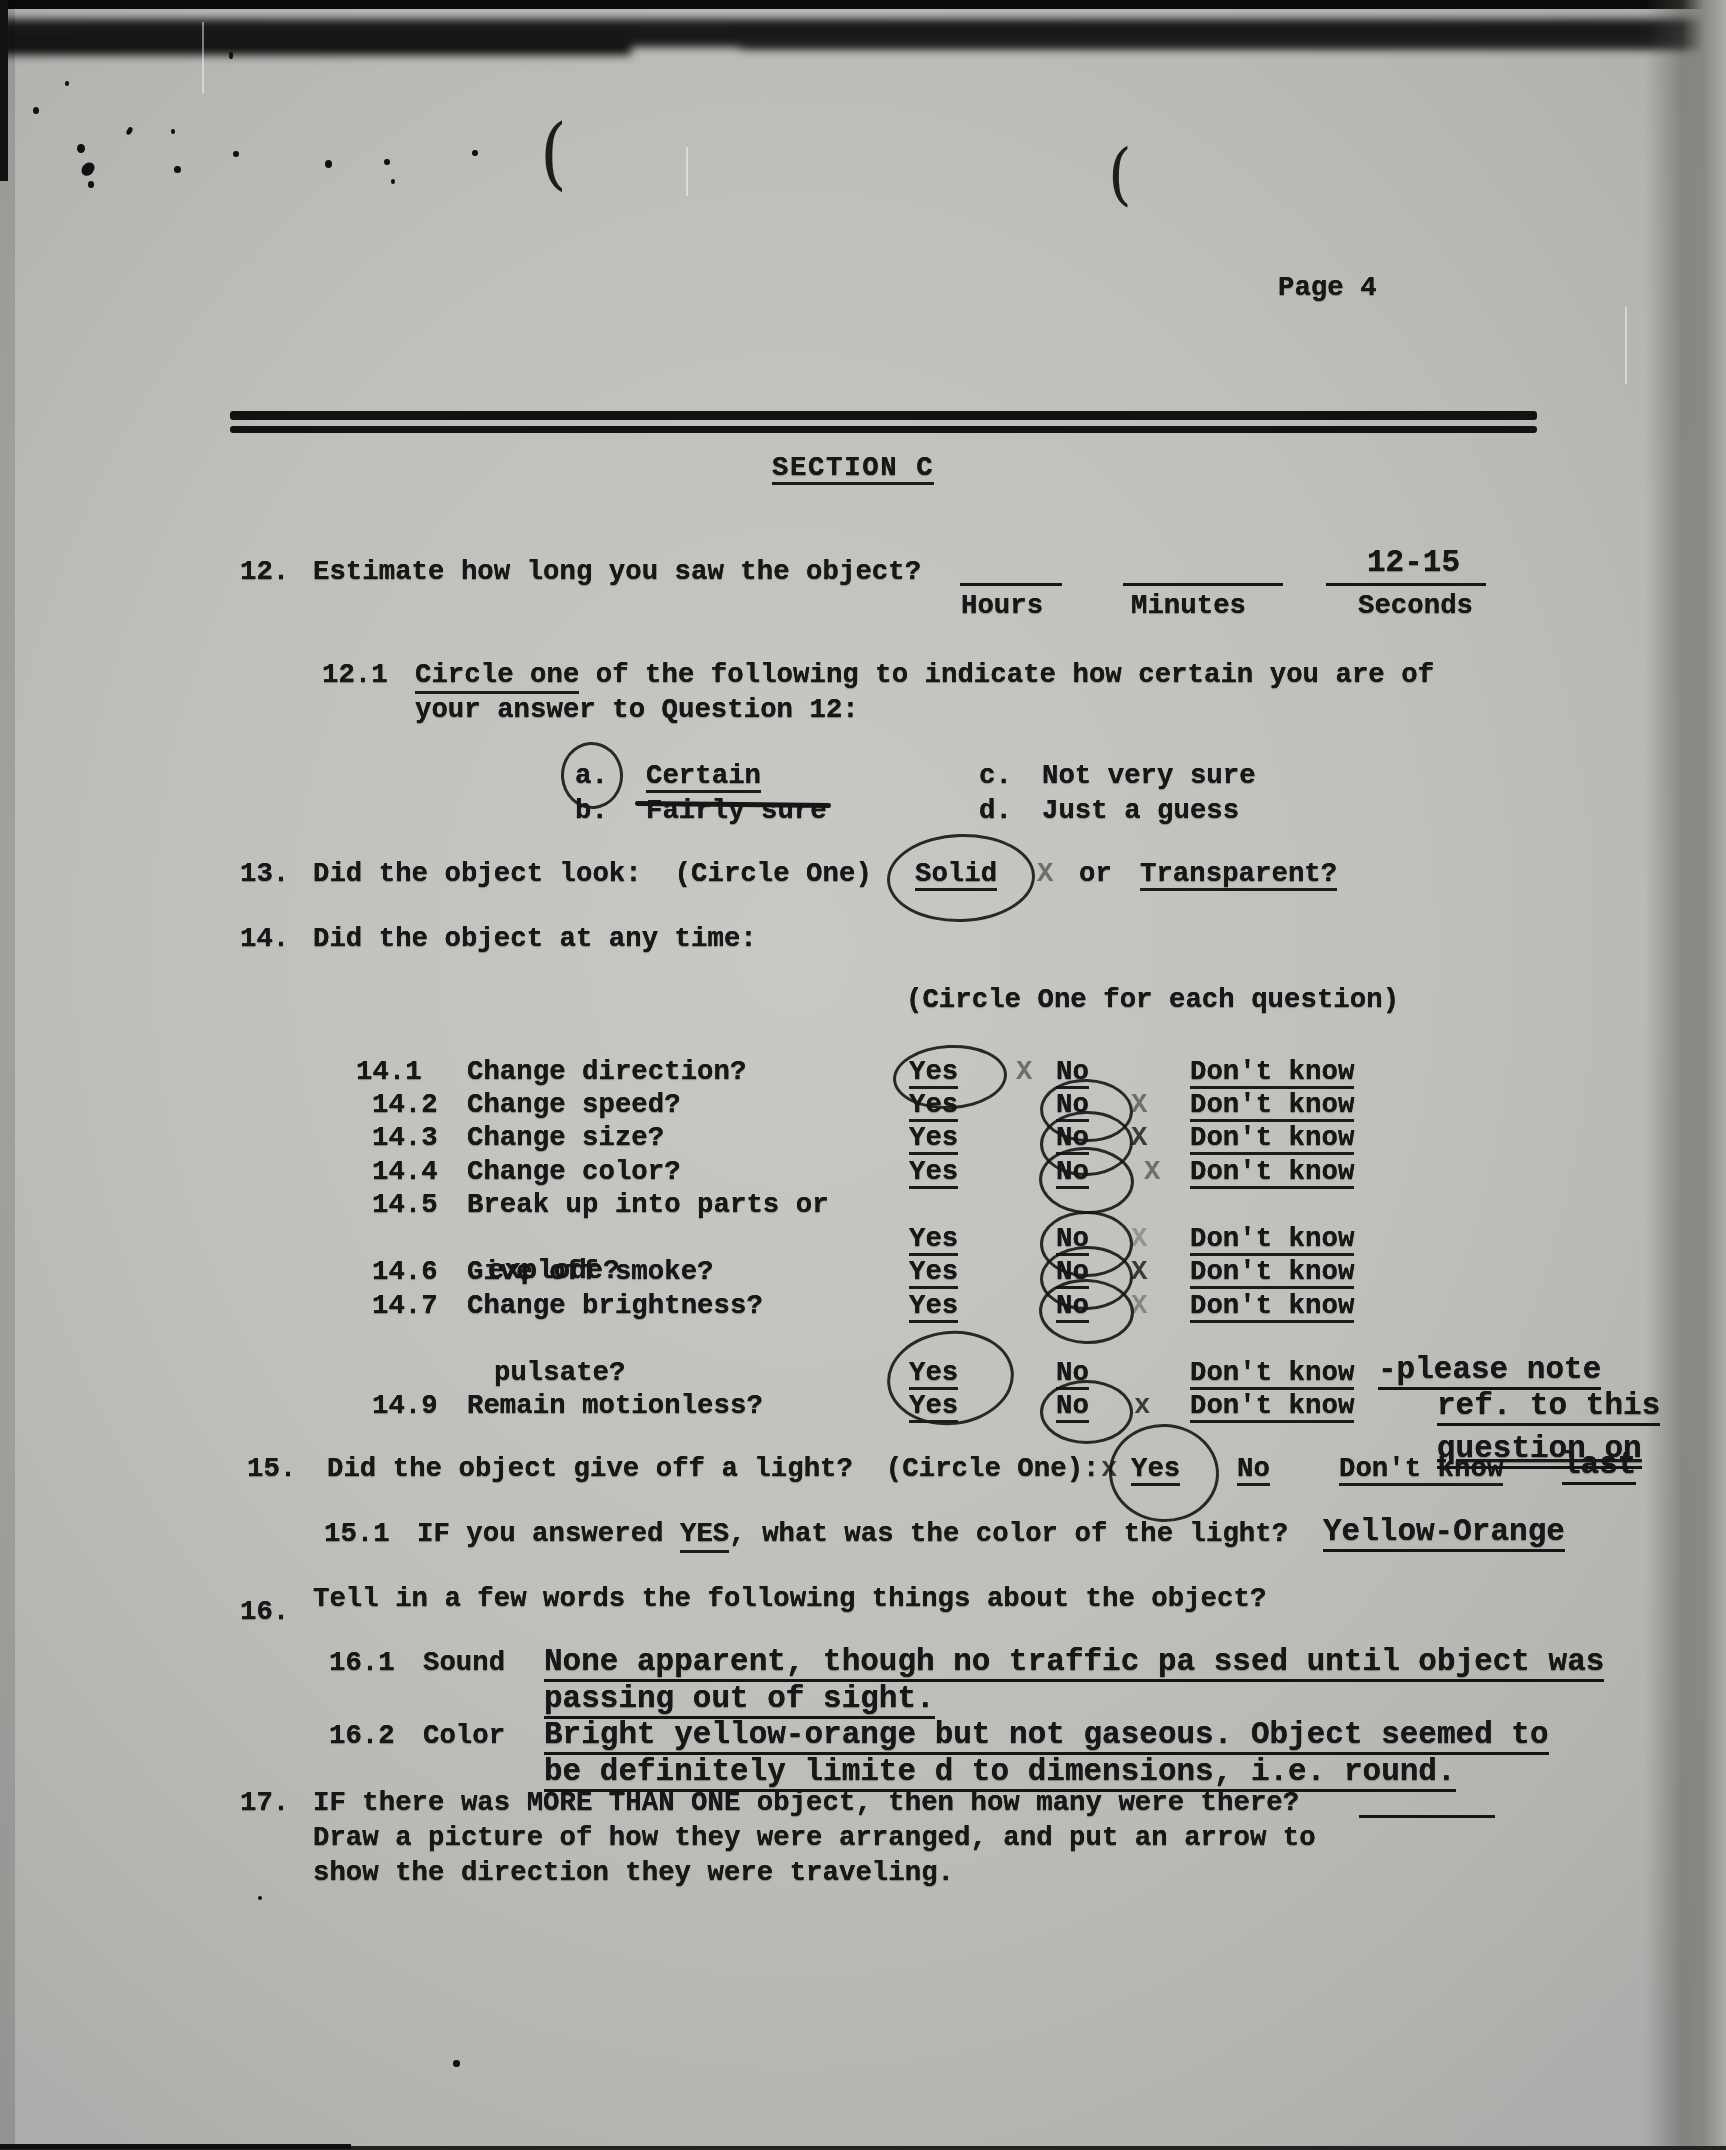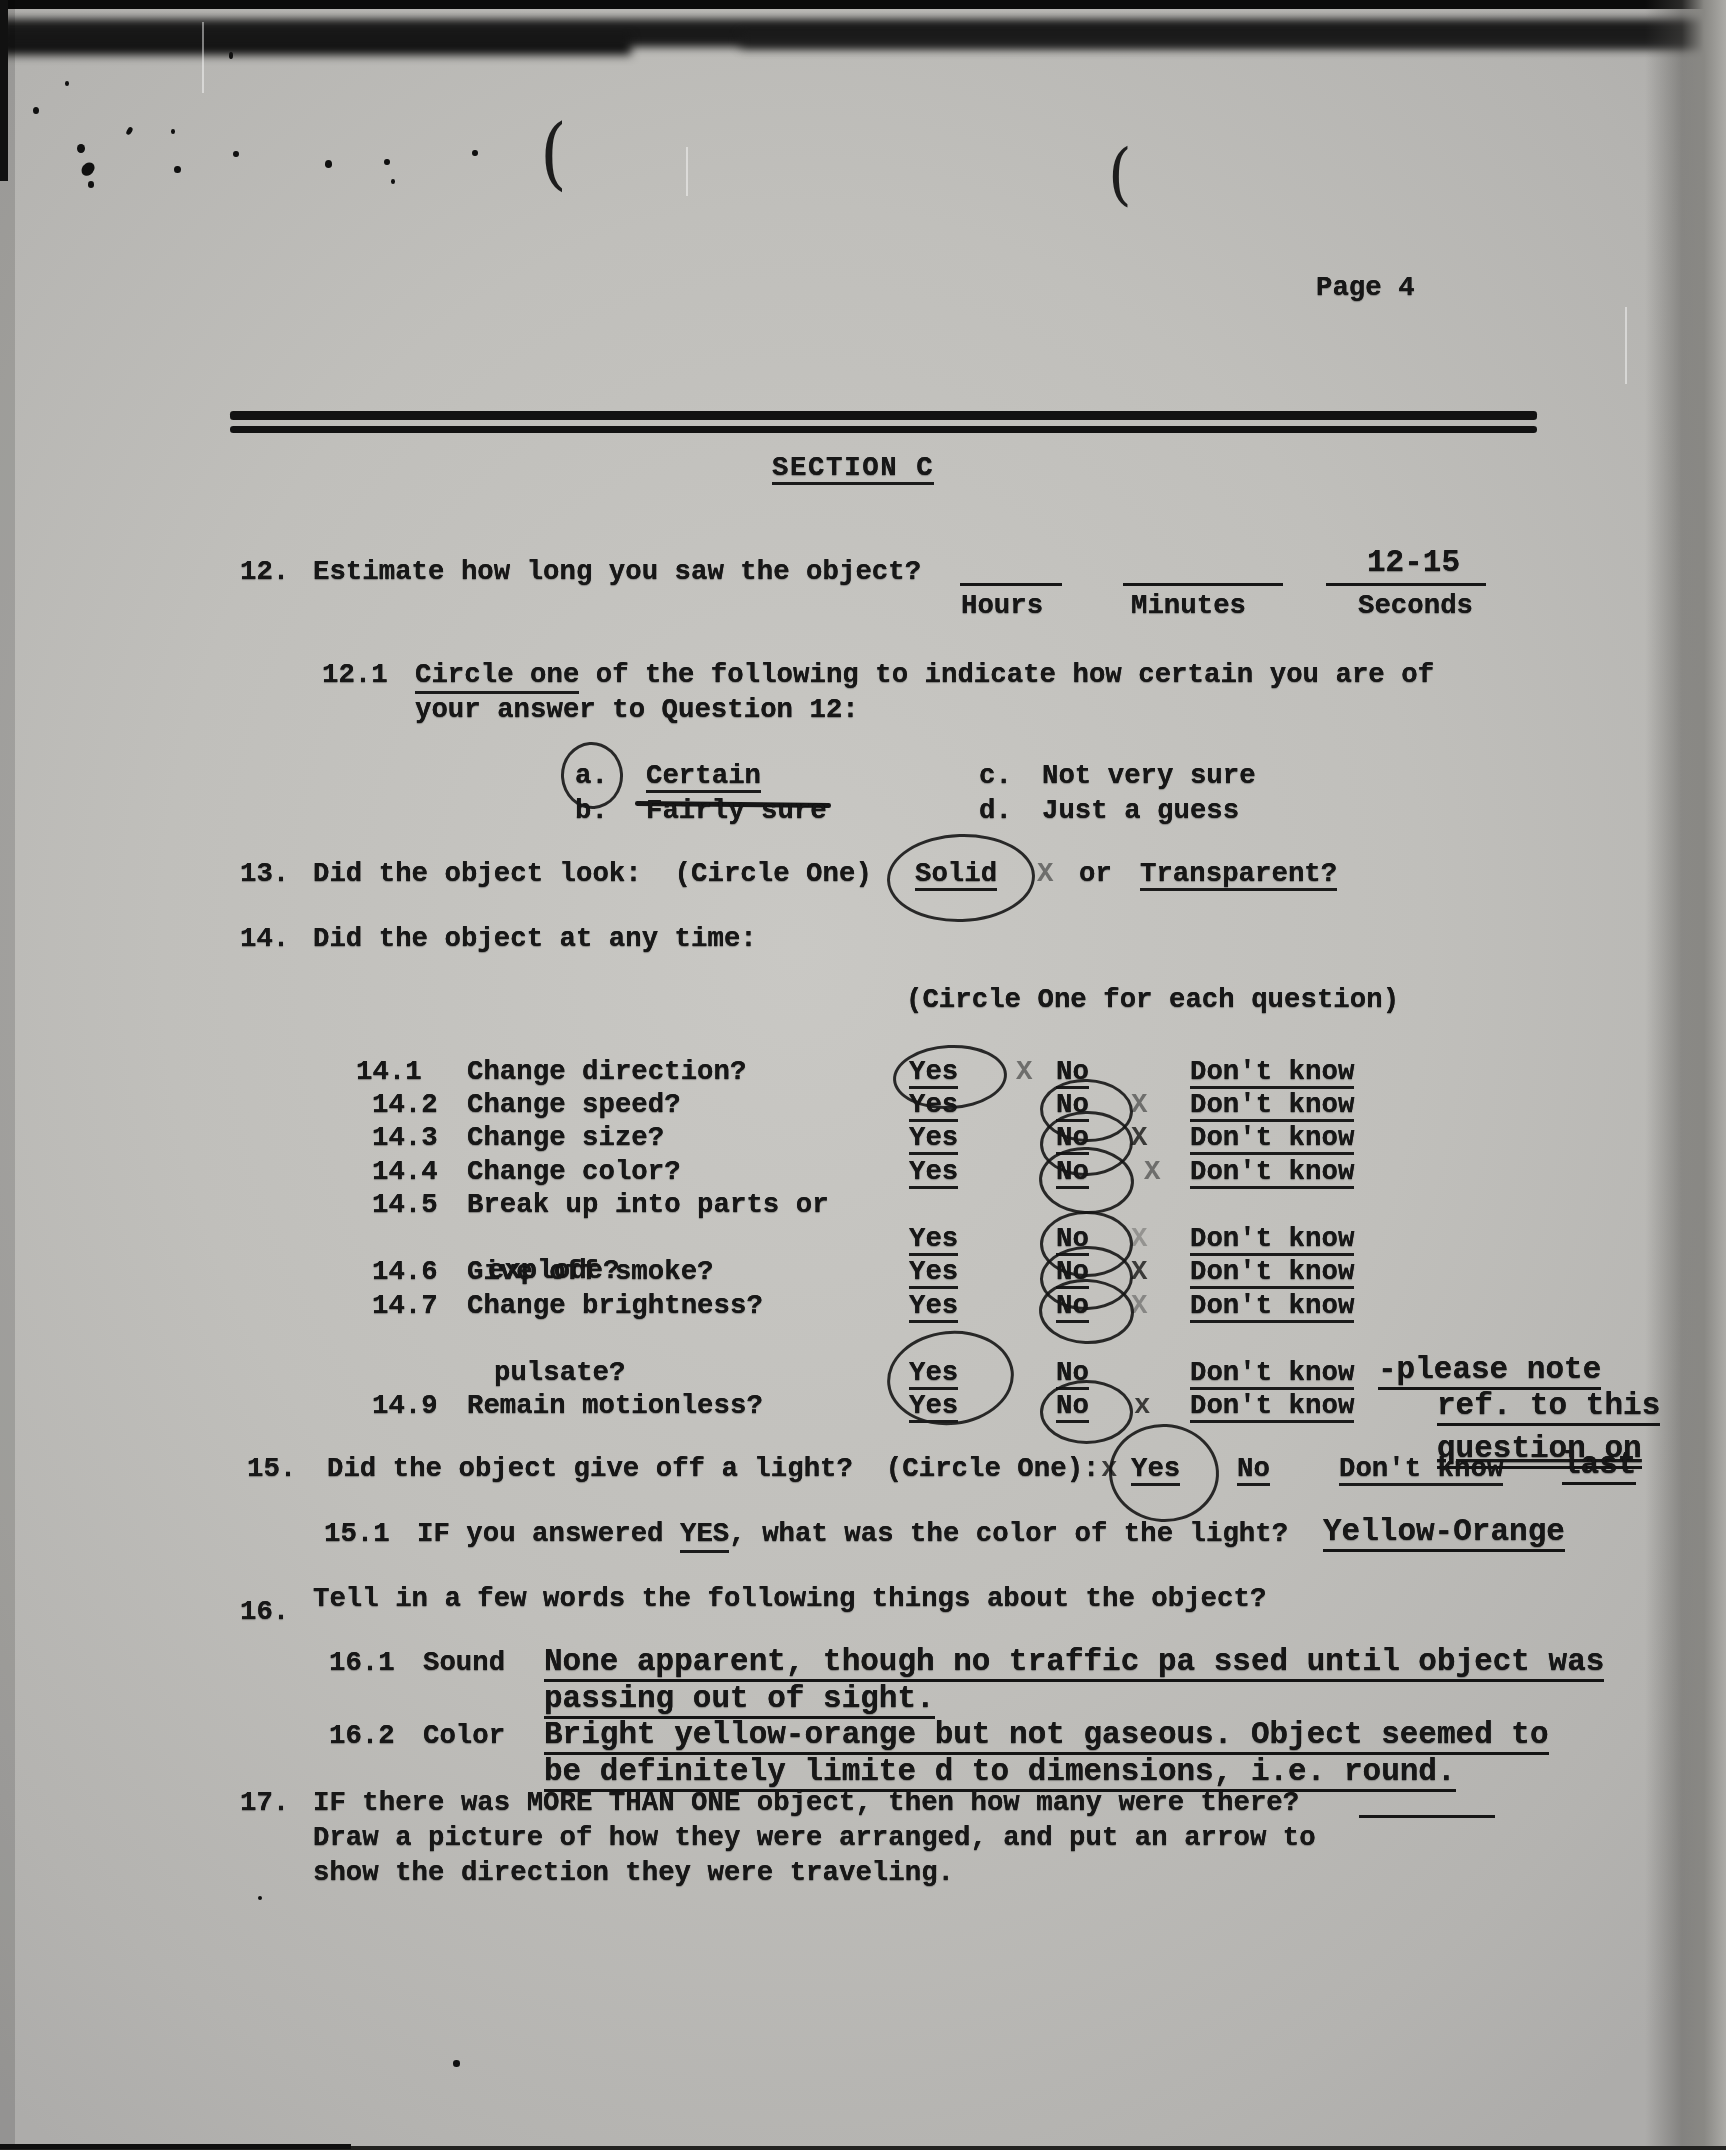--- a/index.html
+++ b/index.html
@@ -60,21 +60,21 @@
   <div class="sp" style="left:472px;top:150px;width:5.5px;height:6px;"></div>
   <div class="sp" style="left:453px;top:2060px;width:6.6px;height:6.6px;"></div>
   <div class="sp" style="left:258px;top:1896px;width:4.4px;height:4.4px;"></div>
   <div class="scratch" style="left:202px;top:22px;height:71px;"></div>
   <div class="scratch" style="left:686px;top:147px;height:49px;"></div>
   <div class="scratch" style="left:1625px;top:307px;height:77px;"></div>
 
   <span class="paren" style="left:540px;top:112px;font-size:69px;transform:scaleY(1.15);">(</span>
   <span class="paren" style="left:1108px;top:138px;font-size:61px;transform:scaleY(1.1);">(</span>
 
-  <span class="line" style="left:1278px;top:274px;margin-left:38px;">Page 4</span>
+  <span class="line" style="left:1278px;top:274px;">Page 4</span>
 
   <div class="rule" style="left:230px;top:411px;width:1307px;height:8.8px;"></div>
   <div class="rule" style="left:230px;top:426px;width:1307px;height:7.1px;"></div>
 
   <span class="line u" style="left:772px;top:454px;letter-spacing:1.6px;">SECTION C</span>
 
   <span class="line" style="left:240px;top:558px;">12.</span>
   <span class="line" style="left:313px;top:558px;">Estimate how long you saw the object?</span>
   <div class="blank" style="left:960px;top:577px;width:102px;"></div>
   <div class="blank" style="left:1123px;top:577px;width:160px;"></div>

